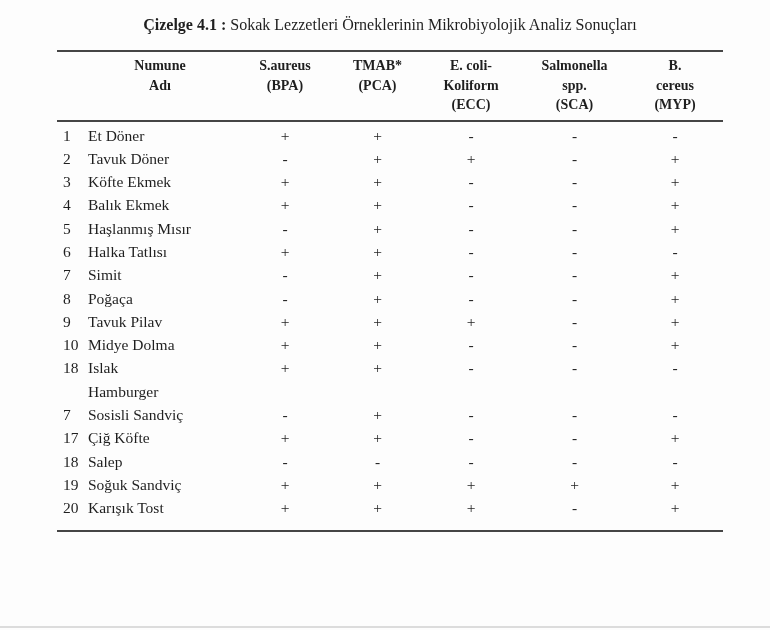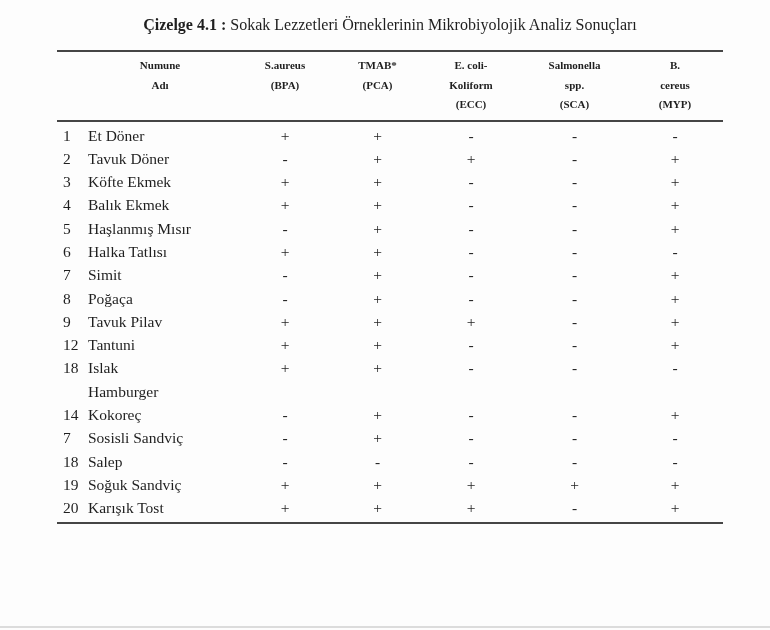--- a/index.html
+++ b/index.html
@@ -12,31 +12,31 @@
     position:absolute; top:16px; left:57px; width:666px;
     text-align:center; font-size:16px; white-space:nowrap;
   }
   .title .bold { font-weight:bold; }
   table.results {
     position:absolute; top:50px; left:57px; width:666px;
     border-collapse:collapse; table-layout:fixed;
     border-top:2px solid var(--rule);
   }
   thead th {
-    font-weight:bold; font-size:11px; line-height:19.5px;
+    font-weight:bold; font-size:14px; line-height:19.5px;
     text-align:center; vertical-align:top; padding:4px 0 5px 0;
     border-bottom:2px solid var(--rule);
   }
   thead th div { margin:0; }
   thead .it { }
   tbody td {
     font-size:15.5px; line-height:23.3px; vertical-align:top; padding:0;
   }
   tbody tr:first-child td { padding-top:2px; }
-  tbody tr:last-child td { border-bottom:2.5px solid var(--rule); padding-bottom:2px; }
+  tbody tr:last-child td { border-bottom:2.5px solid var(--rule); padding-bottom:10px; }
   td.no   { padding-left:6px; }
   td.name { padding-left:3px; white-space:pre-line; }
   td.val  { text-align:center; }
   .bottom-edge {
     position:absolute; left:0; top:626px; width:770px; height:2px;
     background:var(--edge);
   }
 </style>
 </head>
 <body>
@@ -165,57 +165,57 @@
         <tr>
           <td class="no">9</td>
           <td class="name">Tavuk Pilav</td>
           <td class="val">+</td>
           <td class="val">+</td>
           <td class="val">+</td>
           <td class="val">-</td>
           <td class="val">+</td>
         </tr>
         <tr>
-          <td class="no">12</td>
-          <td class="name">Tantuni</td>
+          <td class="no">10</td>
+          <td class="name">Midye Dolma</td>
           <td class="val">+</td>
           <td class="val">+</td>
           <td class="val">-</td>
           <td class="val">-</td>
           <td class="val">+</td>
         </tr>
         <tr>
           <td class="no">18</td>
           <td class="name">Islak
 Hamburger</td>
           <td class="val">+</td>
           <td class="val">+</td>
           <td class="val">-</td>
           <td class="val">-</td>
           <td class="val">-</td>
         </tr>
         <tr>
-          <td class="no">14</td>
-          <td class="name">Kokoreç</td>
-          <td class="val">-</td>
-          <td class="val">+</td>
-          <td class="val">-</td>
-          <td class="val">-</td>
-          <td class="val">+</td>
-        </tr>
-        <tr>
           <td class="no">7</td>
           <td class="name">Sosisli Sandviç</td>
           <td class="val">-</td>
           <td class="val">+</td>
           <td class="val">-</td>
           <td class="val">-</td>
           <td class="val">-</td>
         </tr>
         <tr>
+          <td class="no">17</td>
+          <td class="name">Çiğ Köfte</td>
+          <td class="val">+</td>
+          <td class="val">+</td>
+          <td class="val">-</td>
+          <td class="val">-</td>
+          <td class="val">+</td>
+        </tr>
+        <tr>
           <td class="no">18</td>
           <td class="name">Salep</td>
           <td class="val">-</td>
           <td class="val">-</td>
           <td class="val">-</td>
           <td class="val">-</td>
           <td class="val">-</td>
         </tr>
         <tr>
           <td class="no">19</td>

